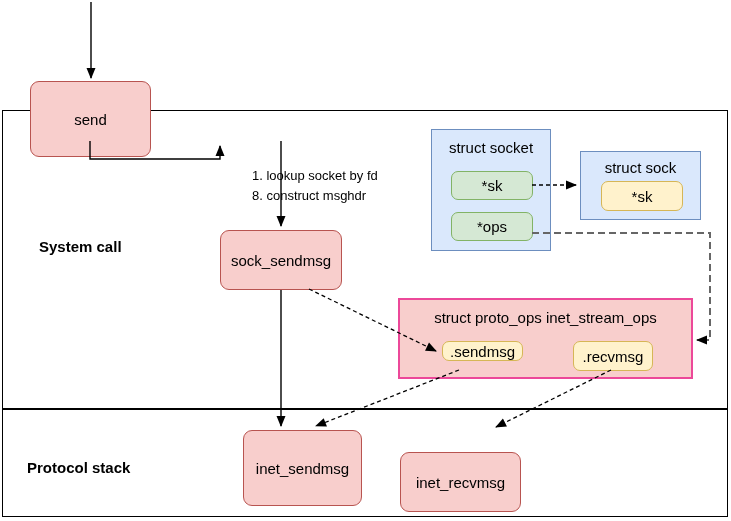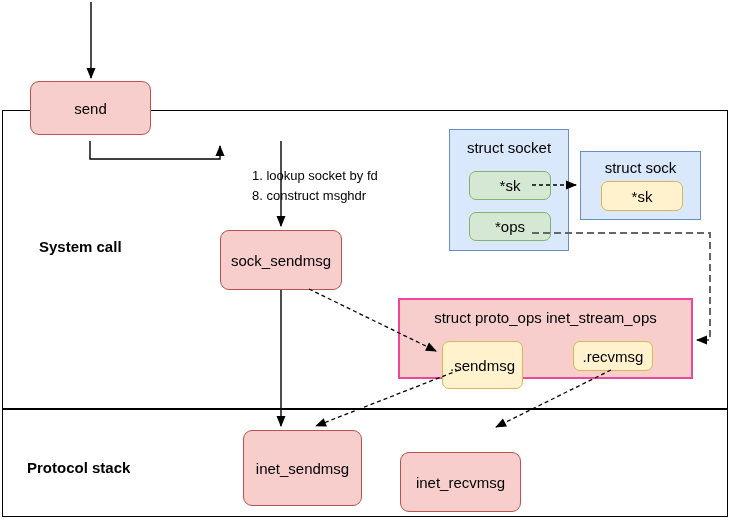--- a/index.html
+++ b/index.html
@@ -45,53 +45,53 @@
 <body>
 
 <div class="canvas">
 
   <div class="region" style="left:2px; top:110px; width:726px; height:299px;"></div>
   <div class="region" style="left:2px; top:409px; width:726px; height:108px;"></div>
 
   <div class="region-label" style="left:39px; top:238px;">System call</div>
   <div class="region-label" style="left:27px; top:459px;">Protocol stack</div>
 
-  <div class="box pill" style="left:30px; top:81px; width:121px; height:54px;">
+  <div class="box pill" style="left:30px; top:81px; width:121px; height:76px;">
     <span>send</span>
   </div>
   <div class="box pill" style="left:220px; top:230px; width:122px; height:60px;">
     <span>sock_sendmsg</span>
   </div>
   <div class="box pill" style="left:221px; top:430px; width:119px; height:76px;margin-left:22px;">
     <span>inet_sendmsg</span>
   </div>
   <div class="box pill" style="left:400px; top:452px; width:121px; height:60px;">
     <span>inet_recvmsg</span>
   </div>
 
-  <div class="box struct struct-blue" style="left:431px; top:129px; width:120px; height:122px;margin-left:18px;">
+  <div class="box struct struct-blue" style="left:431px; top:129px; width:120px; height:122px;">
     <div class="struct-title" style="top:9px;">struct socket</div>
     <div class="field field-green" style="left:19px; top:41px; width:82px; height:29px;">
       <span>*sk</span>
     </div>
     <div class="field field-green" style="left:19px; top:82px; width:82px; height:29px;">
       <span>*ops</span>
     </div>
   </div>
 
   <div class="box struct struct-blue" style="left:580px; top:151px; width:121px; height:69px;">
     <div class="struct-title" style="top:7px;">struct sock</div>
     <div class="field field-yellow" style="left:20px; top:29px; width:82px; height:30px;">
       <span>*sk</span>
     </div>
   </div>
 
   <div class="box struct struct-pink" style="left:398px; top:298px; width:295px; height:81px;">
     <div class="struct-title" style="top:9px;">struct proto_ops inet_stream_ops</div>
-    <div class="field field-yellow" style="left:42px; top:41px; width:81px; height:48px;">
+    <div class="field field-yellow" style="left:42px; top:41px; width:81px; height:20px;">
       <span>.sendmsg</span>
     </div>
     <div class="field field-yellow" style="left:173px; top:41px; width:80px; height:30px;">
       <span>.recvmsg</span>
     </div>
   </div>
 
   <svg class="wires" width="731" height="521" viewBox="0 0 731 521">
     <defs>
       <marker id="arrow" markerUnits="userSpaceOnUse" markerWidth="12" markerHeight="10" viewBox="0 0 12 10" refX="10.5" refY="5" orient="auto">

